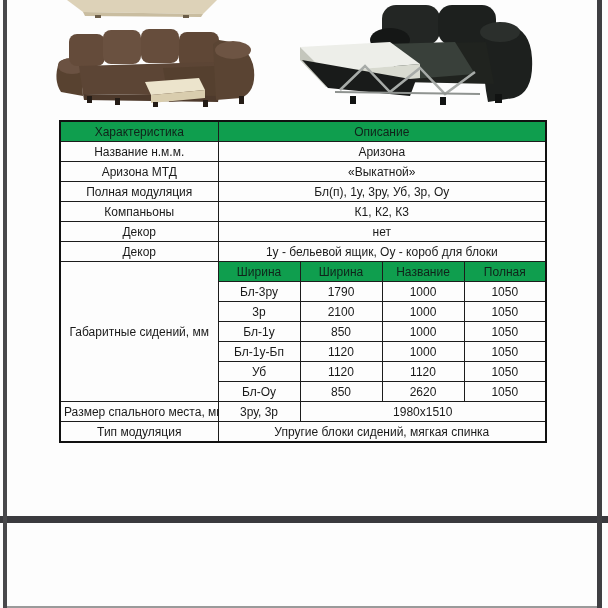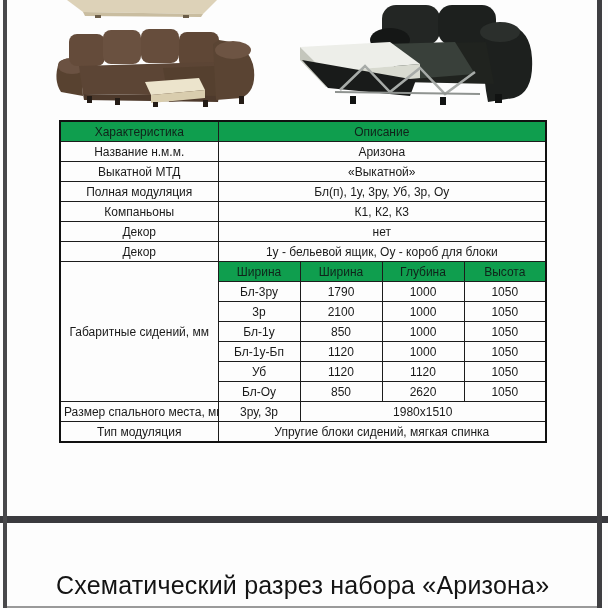--- a/index.html
+++ b/index.html
@@ -117,21 +117,21 @@
     <tbody>
       <tr>
         <td class="green">Характеристика</td>
         <td class="green" colspan="4">Описание</td>
       </tr>
       <tr>
         <td>Название н.м.м.</td>
         <td colspan="4">Аризона</td>
       </tr>
       <tr>
-        <td>Выкатной МТД</td>
+        <td>Аризона МТД</td>
         <td colspan="4">«Выкатной»</td>
       </tr>
       <tr>
         <td>Полная модуляция</td>
         <td colspan="4">Бл(п), 1у, 3ру, Уб, 3р, Оу</td>
       </tr>
       <tr>
         <td>Компаньоны</td>
         <td colspan="4">К1, К2, К3</td>
       </tr>
@@ -140,22 +140,22 @@
         <td colspan="4">нет</td>
       </tr>
       <tr>
         <td>Декор</td>
         <td colspan="4">1у - бельевой ящик, Оу - короб для блоки</td>
       </tr>
       <tr>
         <td rowspan="7" class="dims-label">Габаритные сидений, мм</td>
         <td class="green">Ширина</td>
         <td class="green">Ширина</td>
-        <td class="green">Глубина</td>
-        <td class="green">Высота</td>
+        <td class="green">Название</td>
+        <td class="green">Полная</td>
       </tr>
       <tr>
         <td>Бл-3ру</td>
         <td>1790</td>
         <td>1000</td>
         <td>1050</td>
       </tr>
       <tr>
         <td>3р</td>
         <td>2100</td>
@@ -193,19 +193,18 @@
       </tr>
       <tr>
         <td>Тип модуляция</td>
         <td colspan="4">Упругие блоки сидений, мягкая спинка</td>
       </tr>
     </tbody>
   </table>
 
   <div class="page-separator"></div>
 
-  <div class="section-heading">Схематический разрез набора «Аризона»</div>
 
   <div class="bottom-line"></div>
 
   <div class="edge-left"></div>
   <div class="edge-right"></div>
 </div>
 
 </body></html>

